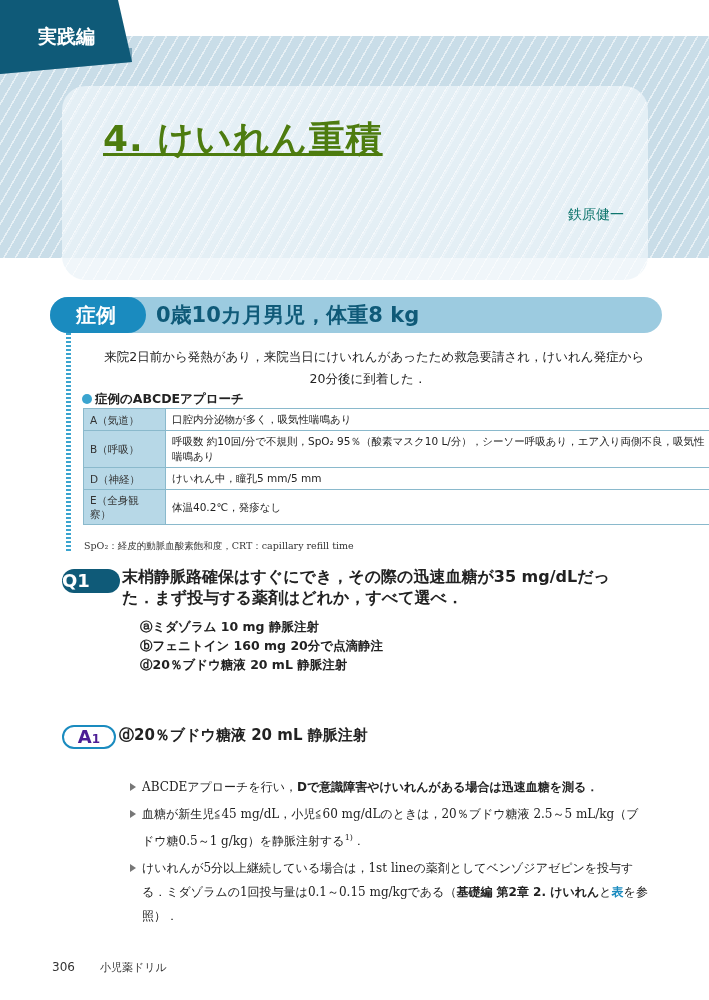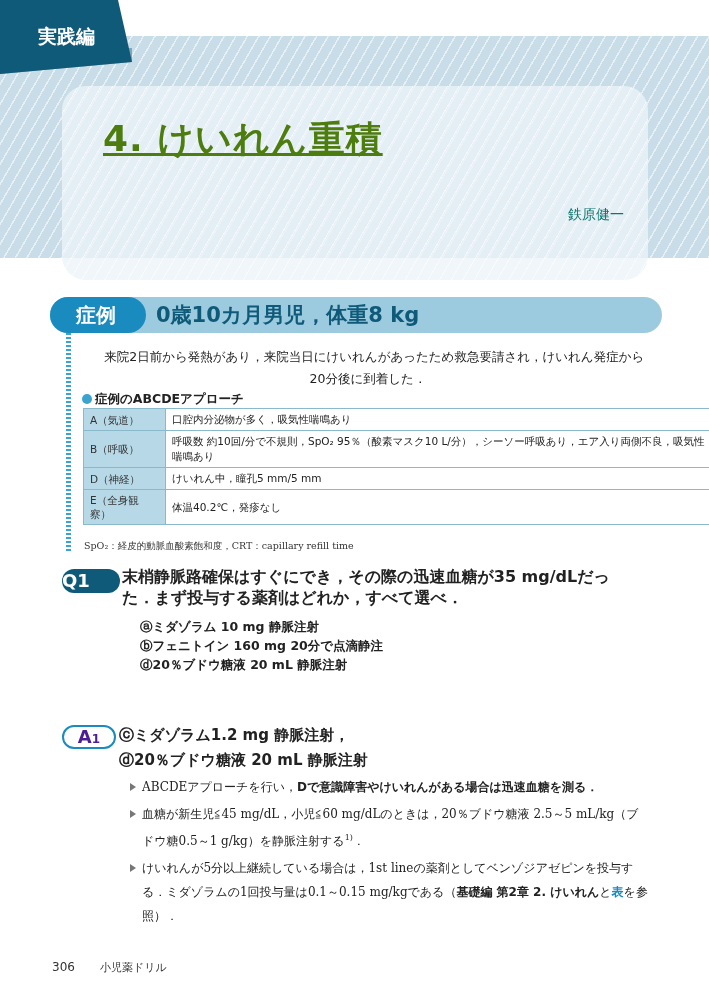--- a/index.html
+++ b/index.html
@@ -182,21 +182,20 @@
 <div class="q-badge">Q1</div>
 <div class="q-text">末梢静脈路確保はすぐにでき，その際の迅速血糖が35 mg/dLだった．まず投与する薬剤はどれか，すべて選べ．</div>
 <ul class="q-options">
   <li>ⓐミダゾラム 10 mg 静脈注射</li>
   <li>ⓑフェニトイン 160 mg 20分で点滴静注</li>
   <li>ⓓ20％ブドウ糖液 20 mL 静脈注射</li>
 </ul>
 
 <div class="a-badge"><span>A</span><small>1</small></div>
 <div class="a-text">
-  <div>ⓒミダゾラム1.2 mg 静脈注射，</div>
   <div>ⓓ20％ブドウ糖液 20 mL 静脈注射</div>
 </div>
 <ul class="a-notes">
   <li><span>ABCDEアプローチを行い，</span><b>Dで意識障害やけいれんがある場合は迅速血糖を測る．</b></li>
   <li><span>血糖が新生児≦45 mg/dL，小児≦60 mg/dLのときは，20％ブドウ糖液 2.5～5 mL/kg（ブドウ糖0.5～1 g/kg）を静脈注射する</span><sup>1)</sup><span>．</span></li>
   <li><span>けいれんが5分以上継続している場合は，1st lineの薬剤としてベンゾジアゼピンを投与する．ミダゾラムの1回投与量は0.1～0.15 mg/kgである（</span><b>基礎編 第2章 2. けいれん</b><span>と</span><b class="link">表</b><span>を参照）．</span></li>
 </ul>
 
 <div class="page-num">306</div>
 <div class="book-title">小児薬ドリル</div>

